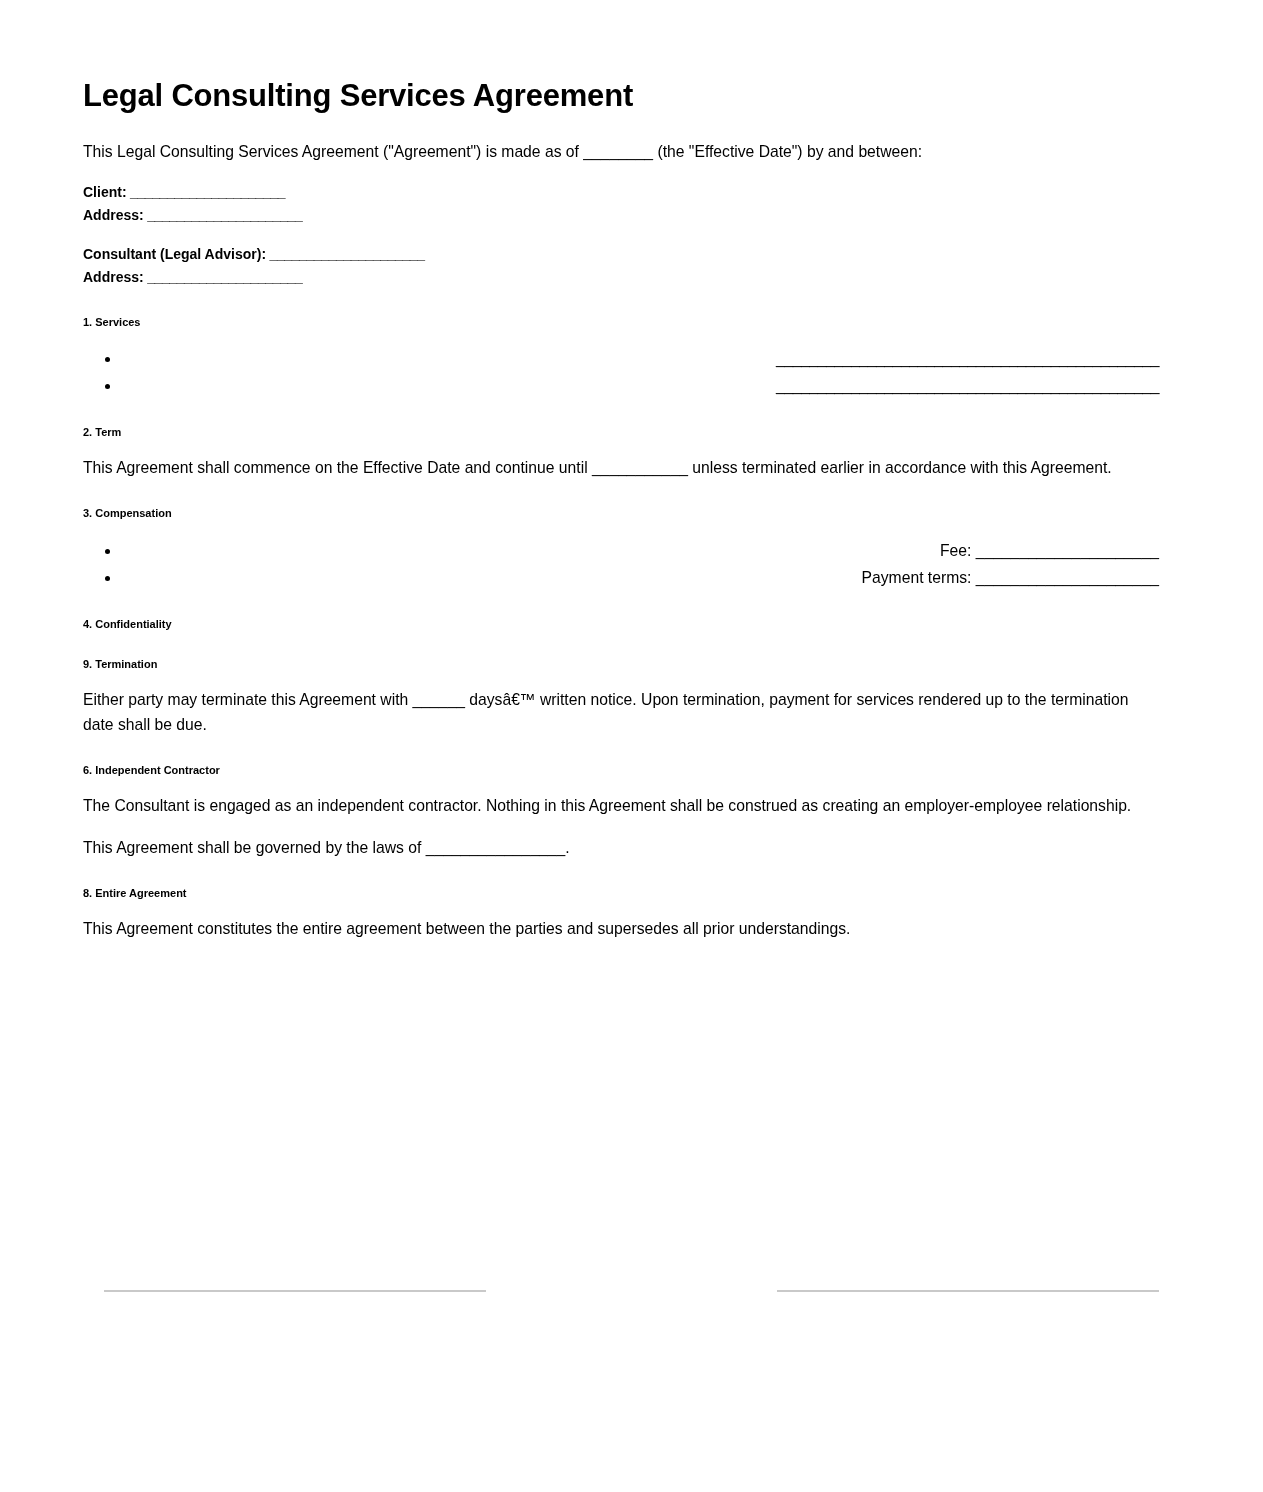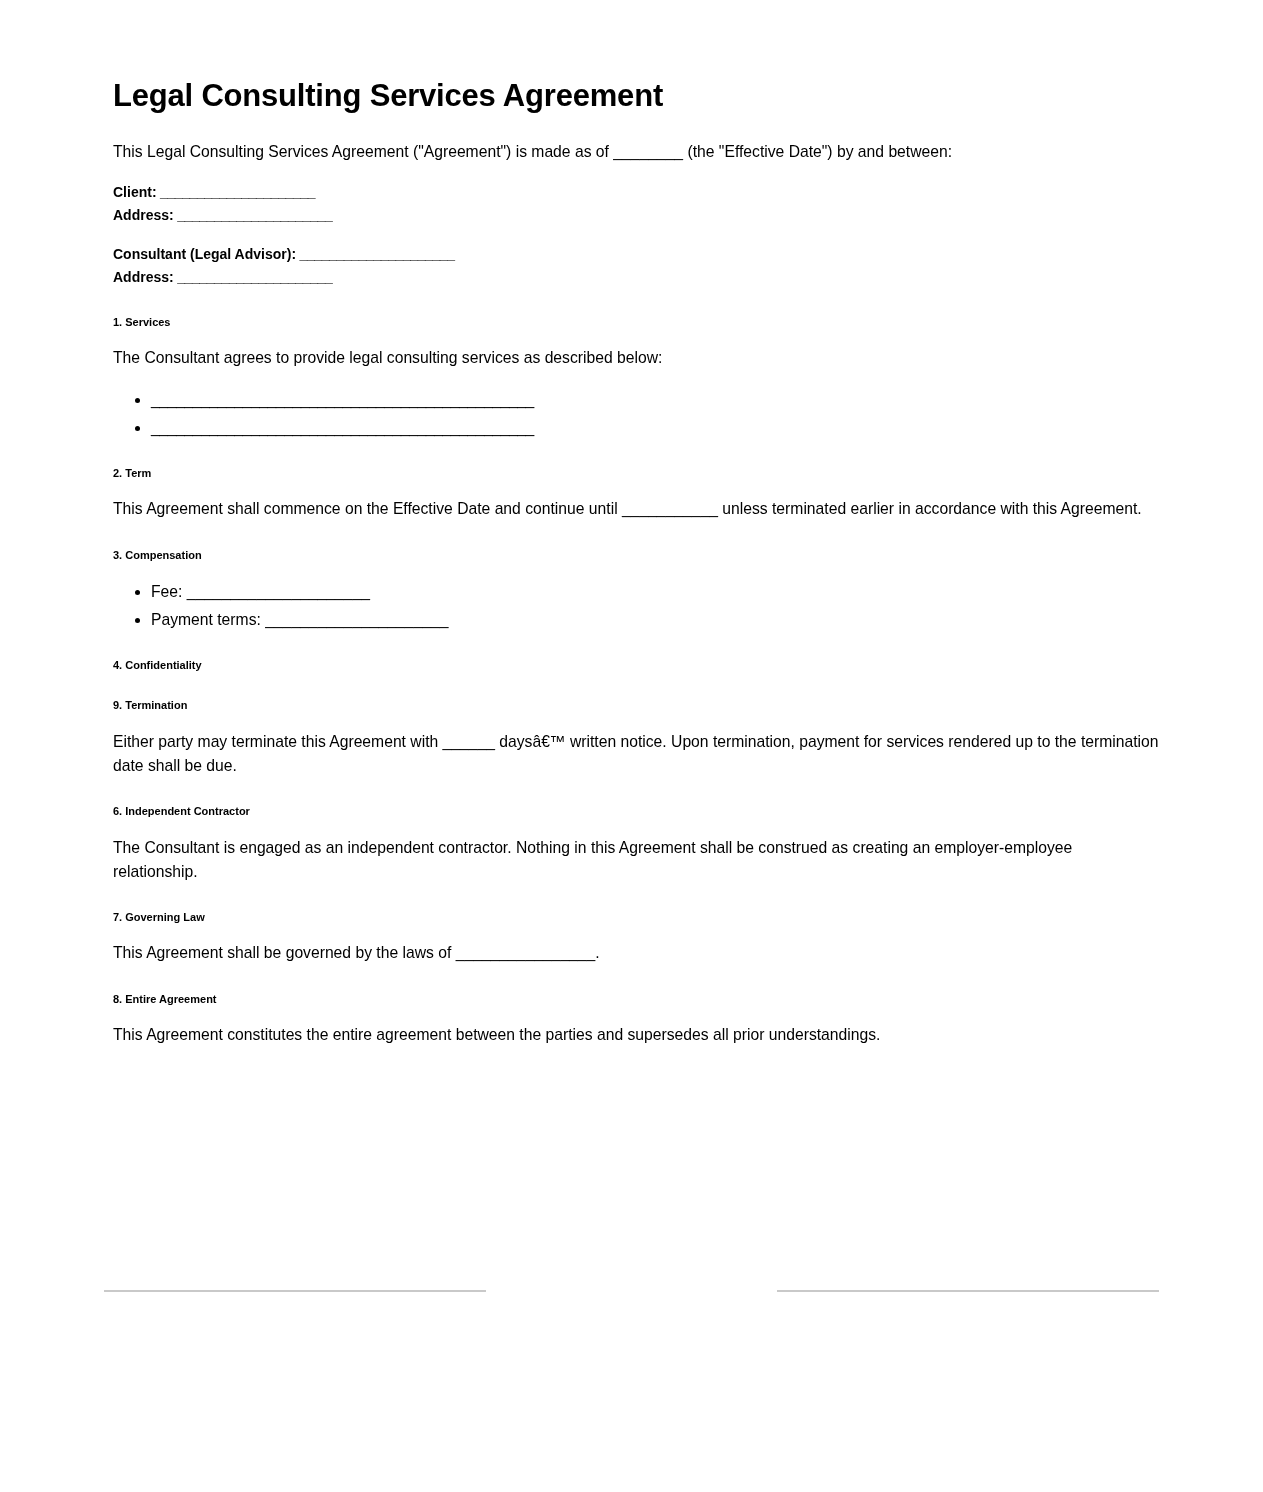--- a/index.html
+++ b/index.html
@@ -12,21 +12,21 @@
     width: 1263px;
     height: 1492px;
     font-family: "Liberation Sans", sans-serif;
     color: #000000;
     -webkit-font-smoothing: antialiased;
   }
   .page {
     position: relative;
     width: 1263px;
     height: 1492px;
-    padding: 78px 104px 0 113px;
+    padding: 78px 104px 0 83px;
   }
   .doc-title {
     font-size: 31px;
     font-weight: bold;
     letter-spacing: -0.2px;
     margin: 0 0 26px 0;
     line-height: 1.15;
   }
   p.body-text {
     font-size: 15.7px;
@@ -52,20 +52,21 @@
   h2.section-heading {
     font-size: 11px;
     font-weight: bold;
     margin: 26px 0 17px 0;
     line-height: 1.3;
   }
   ul.item-list {
     margin: 8px 0 17px 0;
     padding-left: 38px;
     list-style-type: disc;
+    text-align: right;
   }
   ul.item-list li {
     font-size: 15.7px;
     line-height: 1.62;
     margin: 0 0 2px 0;
   }
   .sig-row {
     position: absolute;
     left: 104px;
     top: 1290px;
@@ -92,21 +93,20 @@
     <div class="party-line"><span>Client:</span><span class="blank"> _____________________</span></div>
     <div class="party-line"><span>Address:</span><span class="blank"> _____________________</span></div>
   </div>
 
   <div class="party-block">
     <div class="party-line"><span>Consultant (Legal Advisor):</span><span class="blank"> _____________________</span></div>
     <div class="party-line"><span>Address:</span><span class="blank"> _____________________</span></div>
   </div>
 
   <h2 class="section-heading">1. Services</h2>
-  <p class="body-text">The Consultant agrees to provide legal consulting services as described below:</p>
   <ul class="item-list">
     <li><span class="blank">______________________________________________</span></li>
     <li><span class="blank">______________________________________________</span></li>
   </ul>
 
   <h2 class="section-heading">2. Term</h2>
   <p class="body-text">This Agreement shall commence on the Effective Date and continue until ___________ unless terminated earlier in accordance with this Agreement.</p>
 
   <h2 class="section-heading">3. Compensation</h2>
   <ul class="item-list">
@@ -115,21 +115,20 @@
   </ul>
 
   <h2 class="section-heading">4. Confidentiality</h2>
 
   <h2 class="section-heading">9. Termination</h2>
   <p class="body-text">Either party may terminate this Agreement with ______ daysâ€™ written notice. Upon termination, payment for services rendered up to the termination date shall be due.</p>
 
   <h2 class="section-heading">6. Independent Contractor</h2>
   <p class="body-text">The Consultant is engaged as an independent contractor. Nothing in this Agreement shall be construed as creating an employer-employee relationship.</p>
 
-  <h2 class="section-heading">7. Governing Law</h2>
   <p class="body-text">This Agreement shall be governed by the laws of ________________.</p>
 
   <h2 class="section-heading">8. Entire Agreement</h2>
   <p class="body-text">This Agreement constitutes the entire agreement between the parties and supersedes all prior understandings.</p>
 
   <div class="sig-row">
     <div class="sig-line"></div>
     <div class="sig-line"></div>
   </div>
 

